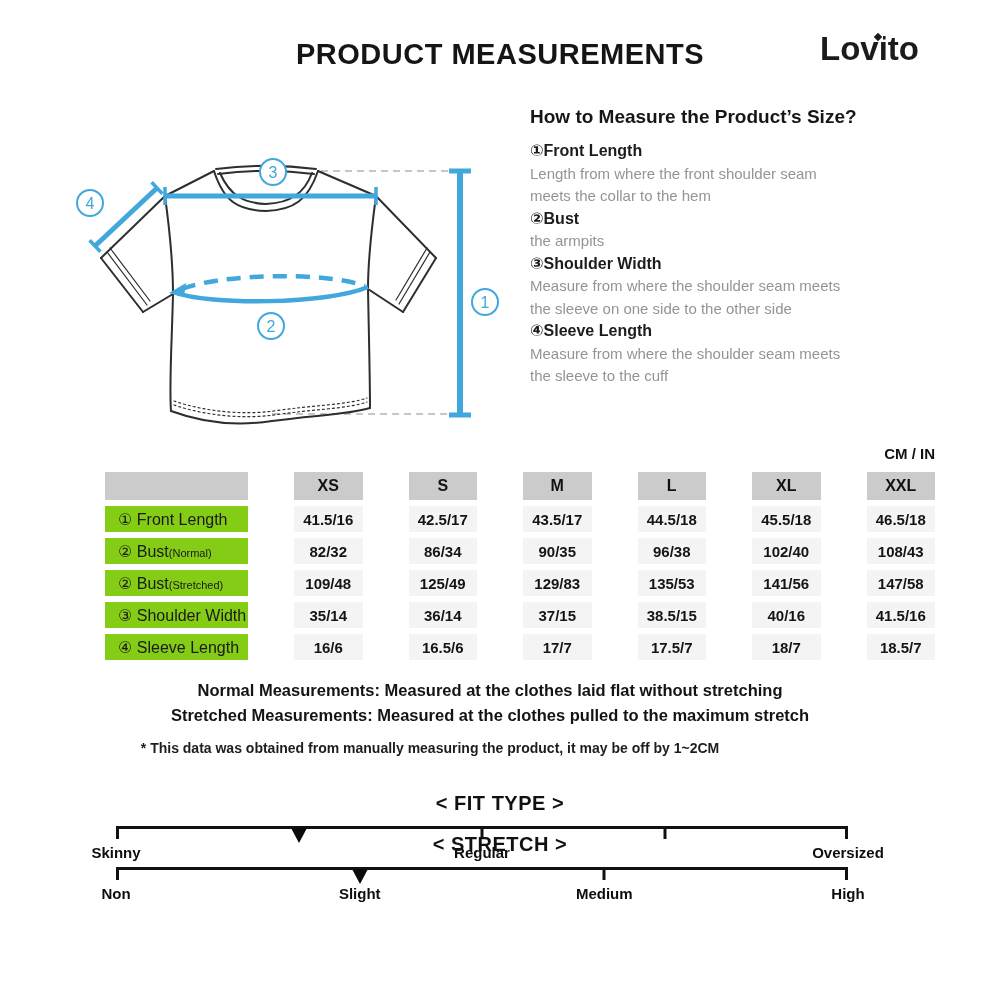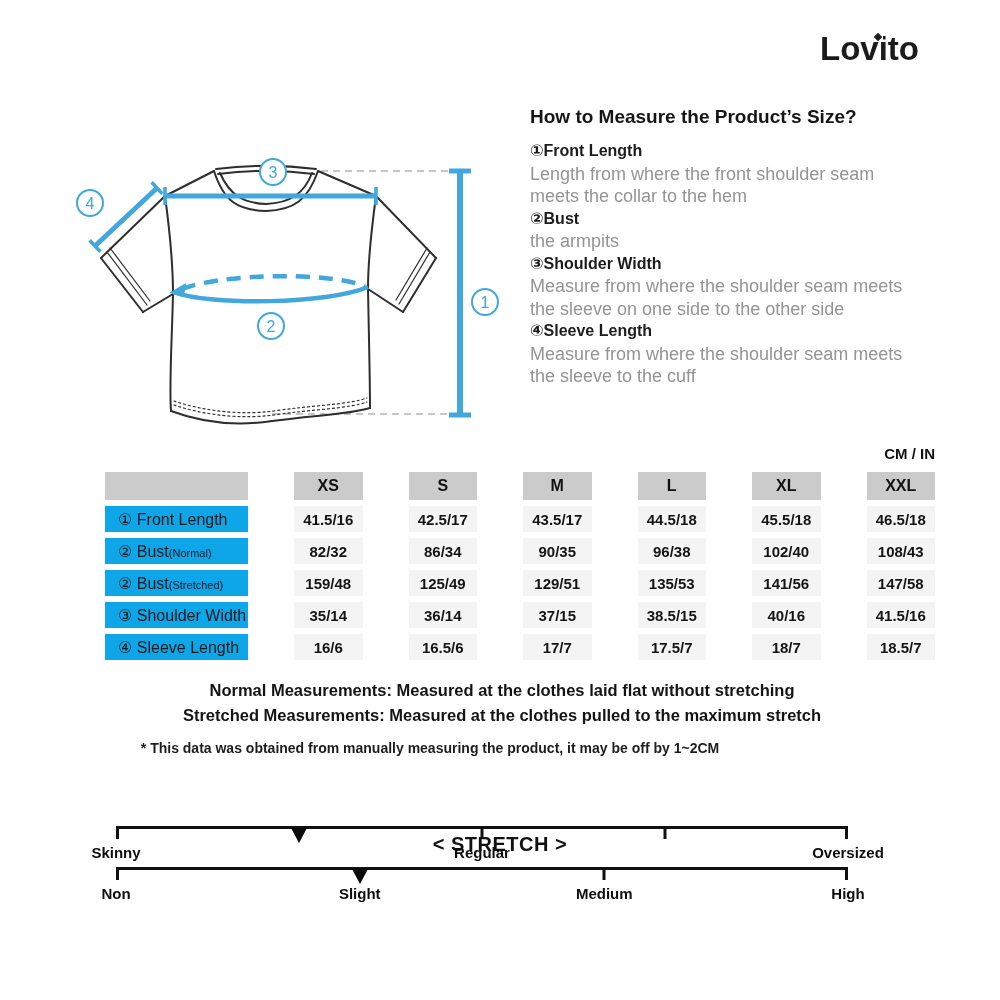--- a/index.html
+++ b/index.html
@@ -11,32 +11,32 @@
   .page-title{position:absolute;top:38px;left:0;width:1000px;text-align:center;
     font-size:29px;font-weight:bold;letter-spacing:.5px;color:#151515;}
   .brand-logo{position:absolute;top:30px;left:820px;width:120px;height:46px;
     font-size:33px;font-weight:bold;color:#1b1b1b;}
   .brand-logo .cover{position:absolute;left:52px;top:3px;width:11px;height:8px;background:#fff;}
   .brand-logo .diamond{position:absolute;left:55px;top:4px;width:6px;height:6px;background:#1b1b1b;transform:rotate(45deg);}
   
   .howto{position:absolute;left:530px;top:104px;width:420px;}
   .howto-title{font-size:19px;font-weight:bold;line-height:26px;margin-bottom:10px;color:#161616;}
   .howto-head{font-size:16px;font-weight:bold;line-height:22.5px;color:#1c1c1c;}
-  .howto-line{font-size:18px;line-height:22.5px;color:#949494;}
+  .howto-line{font-size:15px;line-height:22.5px;color:#949494;}
   
   .units{position:absolute;top:445px;left:0;width:935px;text-align:right;font-size:15px;font-weight:bold;}
   .size-table{position:absolute;left:65px;top:472px;width:870px;display:grid;
     grid-template-columns:183px repeat(6,1fr);gap:6px;}
   .cell{display:flex;align-items:center;justify-content:center;margin-left:40px;}
   .cell.corner,.cell.head{background:#cbcbcb;height:28px;font-size:16px;font-weight:bold;}
-  .cell.label{background:#0ea5e9;height:26px;justify-content:flex-start;padding-left:13px;font-size:16px;color:#1a1a1a;}
+  .cell.label{background:#84cc16;height:26px;justify-content:flex-start;padding-left:13px;font-size:16px;color:#1a1a1a;}
   .cell.val{background:#f4f4f4;height:26px;font-size:15px;font-weight:bold;color:#141414;}
   .lbl-sub{font-size:11px;transform:translateY(2px);}
   
-  .notes{position:absolute;top:678px;left:12px;width:980px;text-align:center;
+  .notes{position:absolute;top:678px;left:0;width:980px;text-align:center;
     font-size:16.5px;font-weight:bold;line-height:24.5px;color:#141414;}
   .disclaimer{position:absolute;top:740px;left:0;width:860px;text-align:center;
     font-size:14px;font-weight:bold;color:#1d1d1d;}
   
   .scale-block{position:absolute;left:0;width:1000px;height:80px;}
   .scale-title{position:absolute;top:0;left:0;width:1000px;text-align:center;
     font-size:20px;font-weight:bold;letter-spacing:.5px;color:#111;}
   .scale-line-wrap{position:absolute;left:116px;top:34px;width:732px;height:18px;}
   .scale-bar{position:absolute;left:0;top:0;width:100%;height:3px;background:#111;}
   .scale-tick{position:absolute;top:0;width:3px;height:13px;background:#111;transform:translateX(-50%);}
@@ -48,20 +48,21 @@
   .scale-label{position:absolute;transform:translateX(-50%);white-space:nowrap;
     font-size:15px;font-weight:bold;color:#0e0e0e;}
   
   .diagram{position:absolute;left:58px;top:140px;}
 </style>
 </head>
 <body>
 
 <div class="canvas">
 
+  <div class="page-title">PRODUCT MEASUREMENTS</div>
   <div class="brand-logo">
     <span>Lovito</span>
     <span class="cover"></span>
     <span class="diamond"></span>
   </div>
 
   <svg class="diagram" width="470" height="300" viewBox="0 0 470 300">
 
     <g stroke="#c7c7c7" stroke-width="2" stroke-dasharray="7 5" fill="none">
       <line x1="263" y1="31" x2="396" y2="31"></line>
@@ -185,23 +186,23 @@
       <div class="cell val">82/32</div>
       <div class="cell val">86/34</div>
       <div class="cell val">90/35</div>
       <div class="cell val">96/38</div>
       <div class="cell val">102/40</div>
       <div class="cell val">108/43</div>
       <div class="cell label">
         <span>② Bust</span>
         <span class="lbl-sub">(Stretched)</span>
       </div>
-      <div class="cell val">159/48</div>
+      <div class="cell val">109/48</div>
       <div class="cell val">125/49</div>
-      <div class="cell val">129/51</div>
+      <div class="cell val">129/83</div>
       <div class="cell val">135/53</div>
       <div class="cell val">141/56</div>
       <div class="cell val">147/58</div>
       <div class="cell label">
         <span>③ Shoulder Width</span>
       </div>
       <div class="cell val">35/14</div>
       <div class="cell val">36/14</div>
       <div class="cell val">37/15</div>
       <div class="cell val">38.5/15</div>
@@ -218,20 +219,21 @@
       <div class="cell val">18.5/7</div>
     </div>
 
   <div class="notes">
     <div>Normal Measurements: Measured at the clothes laid flat without stretching</div>
     <div>Stretched  Measurements: Measured at the clothes pulled to the maximum stretch</div>
   </div>
   <div class="disclaimer">* This data was obtained from manually measuring the product, it may be off by 1~2CM</div>
 
   <div class="scale-block" style="top:792px">
+    <div class="scale-title">&lt; FIT TYPE &gt;</div>
     <div class="scale-line-wrap">
         <div class="scale-bar"></div>
         <div class="scale-tick endL"></div>
         <div class="scale-tick endR"></div>
         <div class="scale-tick" style="left: 25%;"></div>
         <div class="scale-tick" style="left: 50%;"></div>
         <div class="scale-tick" style="left: 75%;"></div>
         <div class="scale-marker" style="left: 25%;"></div>
       </div>
     <div class="scale-labels">

